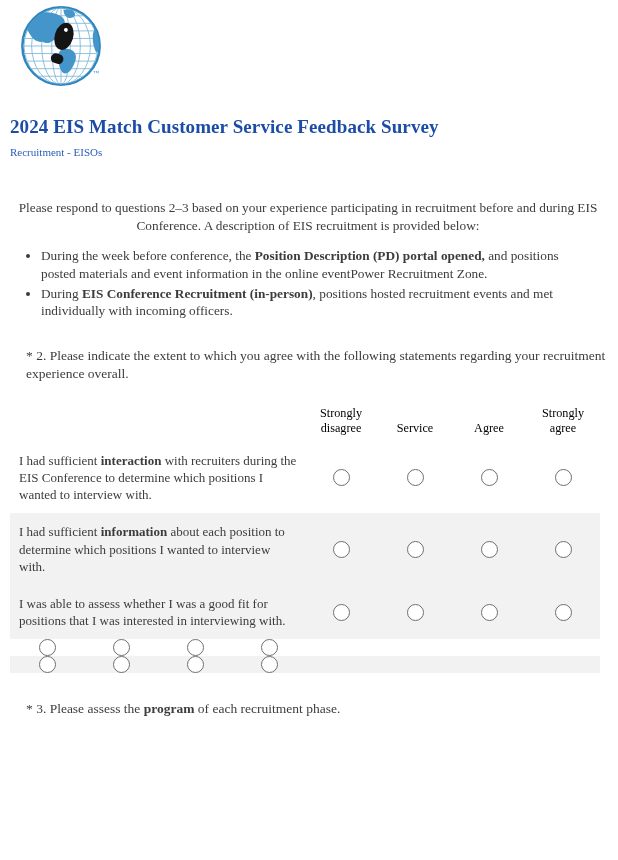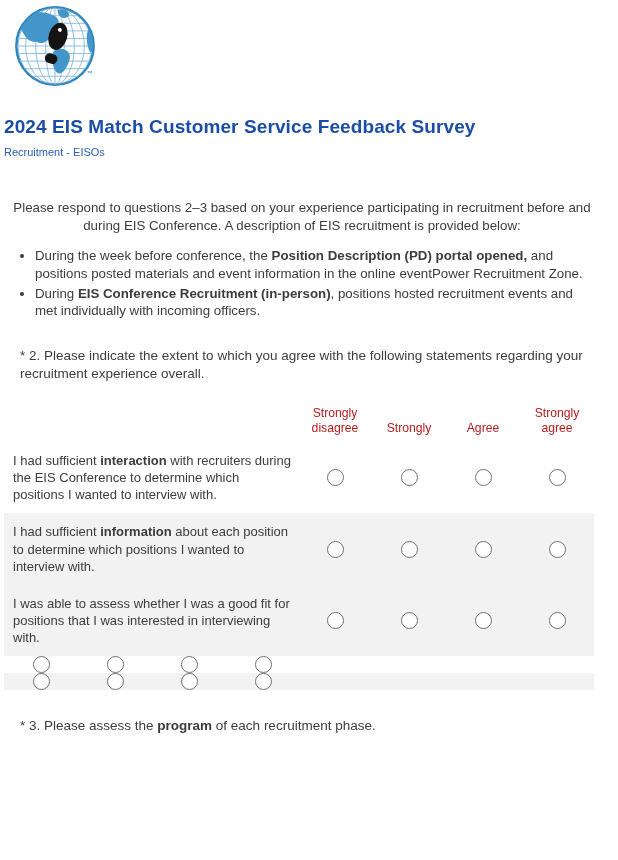--- a/index.html
+++ b/index.html
@@ -14,21 +14,21 @@
     --land-blue:#4496ca;
     --grid-blue:#7ab4d9;
   }
   *{box-sizing:border-box;}
   html,body{margin:0;padding:0;}
   body{
     width:618px;min-height:860px;background:#ffffff;
     font-family:"Liberation Sans","DejaVu Sans",sans-serif;
     color:var(--text);
   }
-  .page{width:618px;padding:0 3px;}
+  .page{width:618px;padding:0 9px;font-family:Liberation Serif, serif;}
 
   .logo-wrap{margin:4px 0 0 10px;width:84px;height:84px;position:relative;}
   .logo-wrap svg{display:block;}
 
   h1.title{
     margin:28px 0 0 1px;font-size:19px;line-height:1.15;font-weight:700;
     color:var(--title-blue);letter-spacing:.1px;
   }
   h2.subtitle{
     margin:8px 0 0 1px;font-size:11px;line-height:1.2;font-weight:400;
@@ -45,21 +45,21 @@
 
   
   .matrix{margin:22px 0 0 1px;width:590px;}
   .m-header{display:flex;align-items:flex-end;padding-bottom:6px;}
   .m-row{display:flex;align-items:stretch;}
   .m-row.shaded{background:var(--row-shade);}
   .m-stmt{width:294px;padding:10px 6px 10px 9px;font-size:13px;line-height:1.32;}
   .m-opt{width:74px;display:flex;align-items:center;justify-content:center;}
   .m-head-stmt{width:294px;}
   .m-head-opt{
-    width:74px;text-align:center;font-size:12.2px;line-height:1.25;color:#b91c1c;
+    width:74px;text-align:center;font-size:12.2px;line-height:1.25;color:#000000;
     padding:0 4px;
   }
   .radio{
     width:17px;height:17px;border-radius:50%;
     border:1px solid var(--radio-border);background:#fff;display:inline-block;
     cursor:pointer;
   }
 </style>
 </head>
 <body>
@@ -114,21 +114,21 @@
     <li><span>During the week before conference, the </span><b>Position Description (PD) portal opened,</b><span> and positions posted materials and event information in the online eventPower Recruitment Zone.</span></li>
     <li><span>During </span><b>EIS Conference Recruitment (in-person)</b><span>, positions hosted recruitment events and met individually with incoming officers.</span></li>
   </ul>
 
   <p class="question">* 2. Please indicate the extent to which you agree with the following statements regarding your recruitment experience overall.</p>
 
   <div class="matrix">
     <div class="m-header">
       <div class="m-head-stmt"></div>
       <div class="m-head-opt">Strongly disagree</div>
-      <div class="m-head-opt">Strongly</div>
+      <div class="m-head-opt">Service</div>
       <div class="m-head-opt">Agree</div>
       <div class="m-head-opt">Strongly agree</div>
     </div>
 
     <div class="m-row">
       <div class="m-stmt"><span>I had sufficient </span><b>interaction</b><span> with recruiters during the EIS Conference to determine which positions I wanted to interview with.</span></div>
       <div class="m-opt">
           <span class="radio"></span>
         </div>
       <div class="m-opt">

